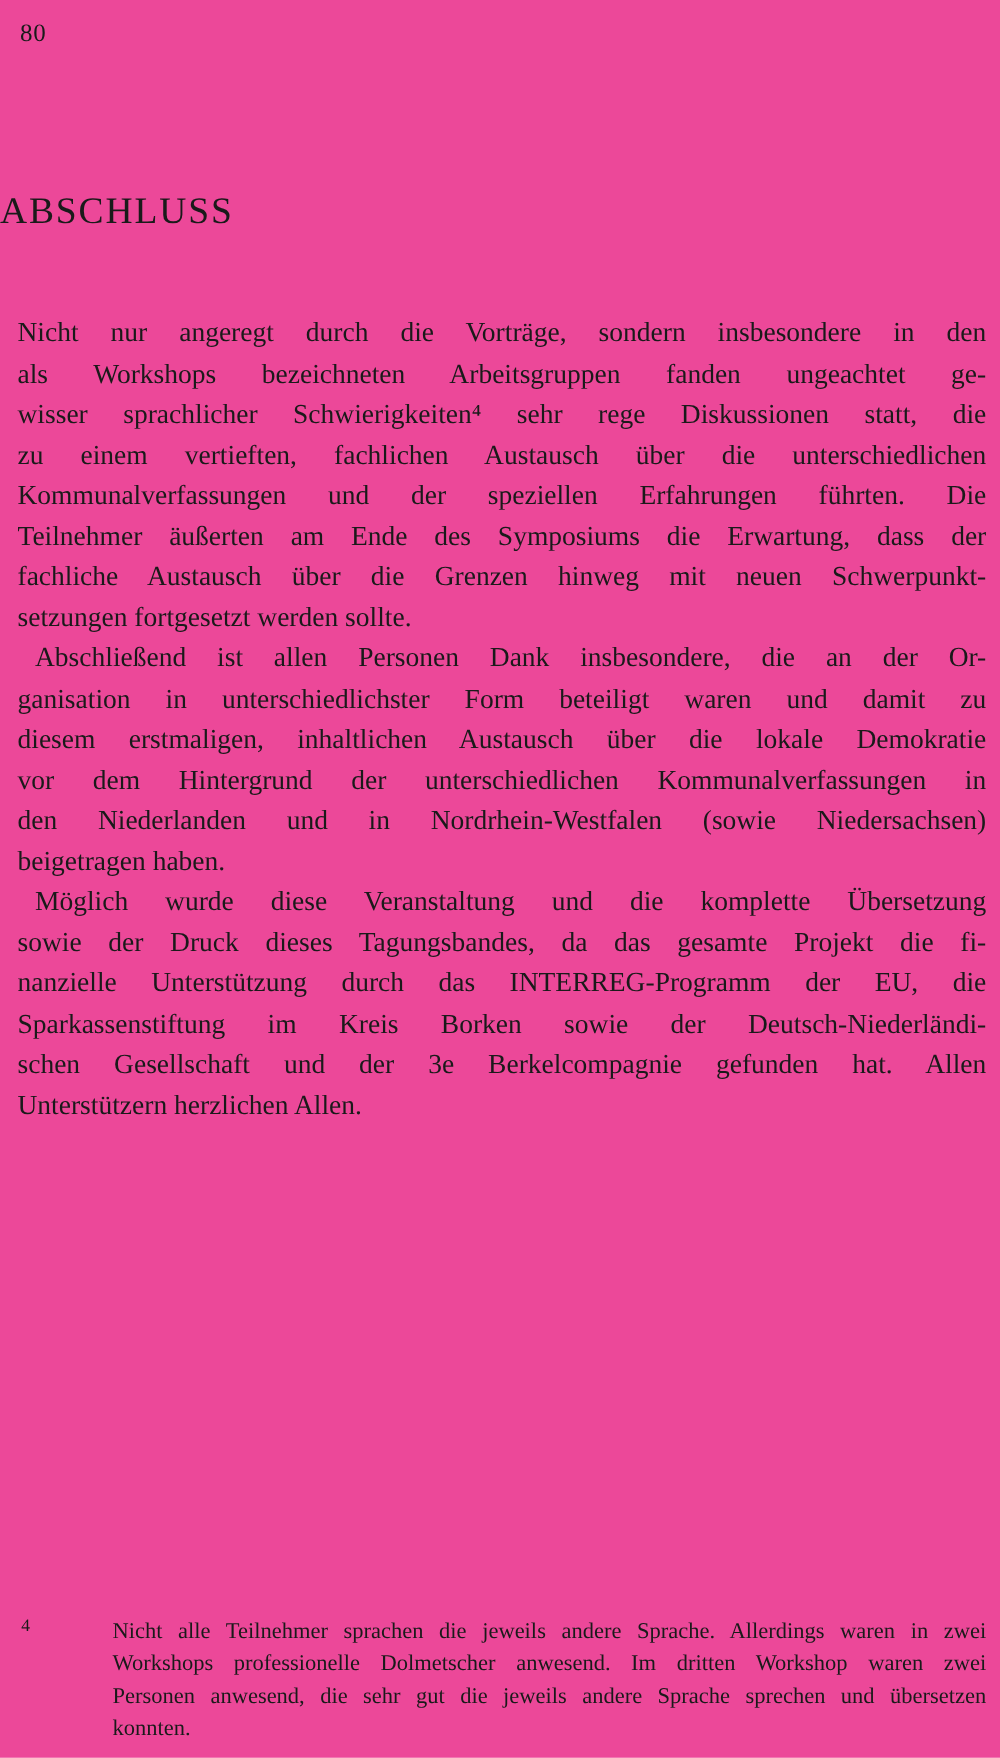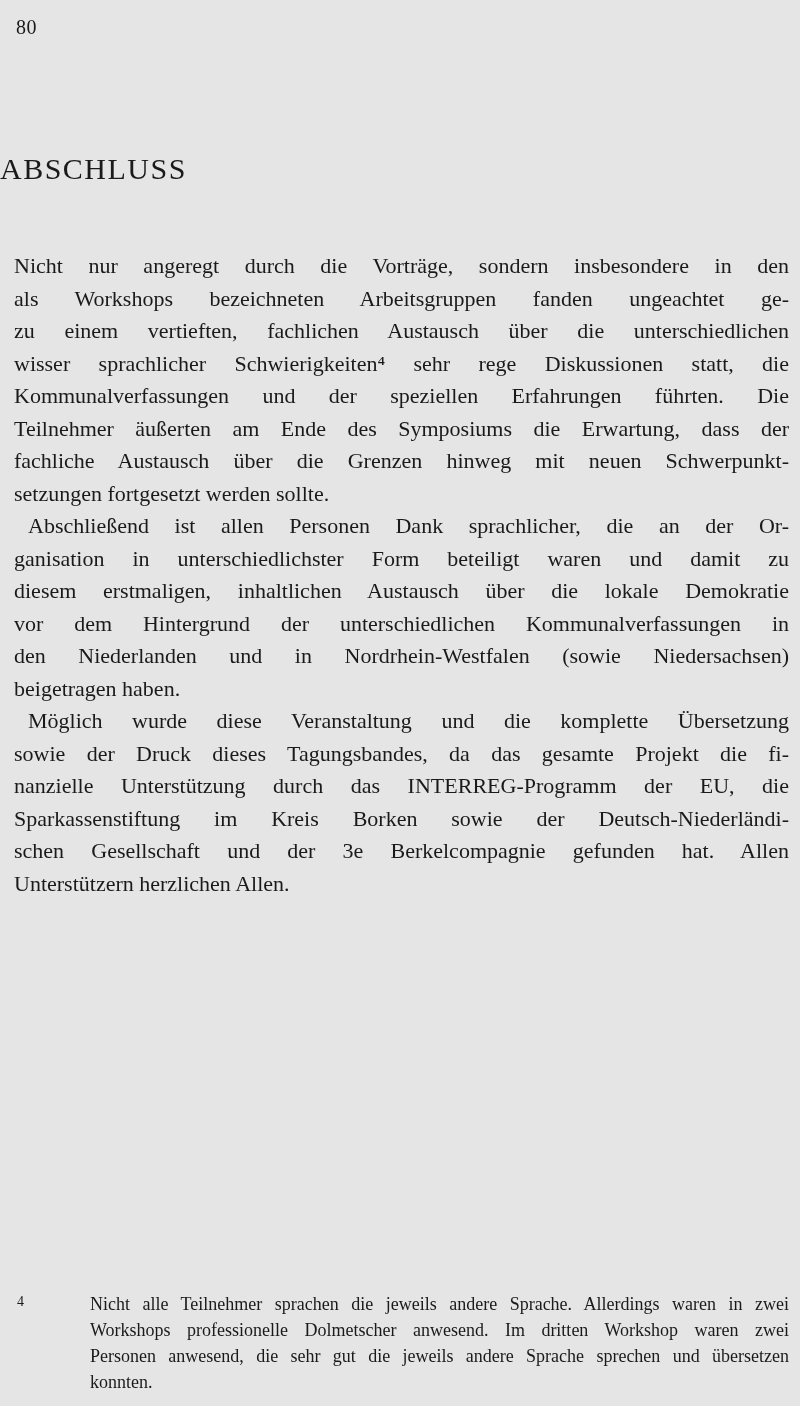--- a/index.html
+++ b/index.html
@@ -77,38 +77,38 @@
     line-height: 26px;
     text-align: justify;
     text-align-last: justify;
     margin-left: 32px;
   }
   .fn-line.last { text-align-last: left; }
 </style>
 </head>
 <body>
 
-<div class="page" style="background: #e5e5e5; color: rgb(26, 26, 26);">
+<div class="page" style="background: #ec4899; color: rgb(26, 26, 26);">
   <div class="page-number">80</div>
 
   <h1 class="title">ABSCHLUSS</h1>
 
   <div class="body-text" id="body-text">
       <div class="para">
         <div class="line">Nicht nur angeregt durch die Vorträge, sondern insbesondere in den</div>
         <div class="line">als Workshops bezeichneten Arbeitsgruppen fanden ungeachtet ge-</div>
+        <div class="line">wisser sprachlicher Schwierigkeiten⁴ sehr rege Diskussionen statt, die</div>
         <div class="line">zu einem vertieften, fachlichen Austausch über die unterschiedlichen</div>
-        <div class="line">wisser sprachlicher Schwierigkeiten⁴ sehr rege Diskussionen statt, die</div>
         <div class="line">Kommunalverfassungen und der speziellen Erfahrungen führten. Die</div>
         <div class="line">Teilnehmer äußerten am Ende des Symposiums die Erwartung, dass der</div>
         <div class="line">fachliche Austausch über die Grenzen hinweg mit neuen Schwerpunkt-</div>
         <div class="line last">setzungen fortgesetzt werden sollte.</div>
       </div>
       <div class="para indent">
-        <div class="line">Abschließend ist allen Personen Dank sprachlicher, die an der Or-</div>
+        <div class="line">Abschließend ist allen Personen Dank insbesondere, die an der Or-</div>
         <div class="line">ganisation in unterschiedlichster Form beteiligt waren und damit zu</div>
         <div class="line">diesem erstmaligen, inhaltlichen Austausch über die lokale Demokratie</div>
         <div class="line">vor dem Hintergrund der unterschiedlichen Kommunalverfassungen in</div>
         <div class="line">den Niederlanden und in Nordrhein-Westfalen (sowie Niedersachsen)</div>
         <div class="line last">beigetragen haben.</div>
       </div>
       <div class="para indent">
         <div class="line">Möglich wurde diese Veranstaltung und die komplette Übersetzung</div>
         <div class="line">sowie der Druck dieses Tagungsbandes, da das gesamte Projekt die fi-</div>
         <div class="line">nanzielle Unterstützung durch das INTERREG-Programm der EU, die</div>

